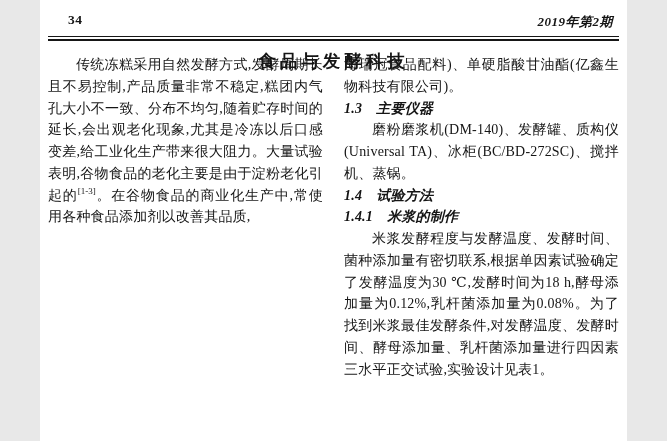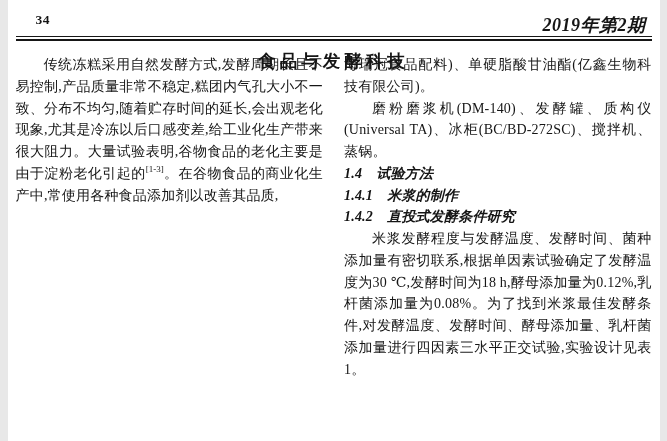--- a/index.html
+++ b/index.html
@@ -1,18 +1,18 @@
 <!DOCTYPE html>
 <html lang="zh"><head>
 <meta charset="utf-8">
 <style>
   html, body { margin: 0; padding: 0; background: #e8e8e8; }
   .page {
     position: relative;
-    width: 652px;
+    width: 587px;
     height: 441px;
     margin: 0 auto;
     background: #ffffff;
     color: #151515;
     font-family: "Liberation Serif", "DejaVu Serif", serif;
     box-sizing: border-box;
     padding: 8px 8px 0 8px;
     overflow: hidden;
   }
   
@@ -36,21 +36,21 @@
     font-family: "Liberation Sans", "DejaVu Sans", sans-serif;
     font-weight: 900;
     font-size: 17.5px;
     letter-spacing: 4px;
     margin-top: 41px;
   }
   .issue-label {
     position: absolute;
     right: 6px;
     top: 5px;
-    font-size: 18px;
+    font-size: 13px;
     font-weight: 800;
     font-style: italic;
     letter-spacing: 0.5px;
   }
   
   .head-rule {
     height: 2px;
     border-top: 1.6px solid #161616;
     border-bottom: 2.6px solid #161616;
     margin-top: 4px;
@@ -100,21 +100,21 @@
   <div class="head-rule"></div>
 
   <div class="columns">
 
     <section class="col">
       <p class="para-indent"><span>传统冻糕采用自然发酵方式,发酵周期长且不易控制,产品质量非常不稳定,糕团内气孔大小不一致、分布不均匀,随着贮存时间的延长,会出观老化现象,尤其是冷冻以后口感变差,给工业化生产带来很大阻力。大量试验表明,谷物食品的老化主要是由于淀粉老化引起的</span><sup class="cite">[1-3]</sup><span>。在谷物食品的商业化生产中,常使用各种食品添加剂以改善其品质,</span></p>
     </section>
 
     <section class="col">
       <p>海瑞冠食品配料)、单硬脂酸甘油酯(亿鑫生物科技有限公司)。</p>
+      <h3 class="sec-heading">1.3　主要仪器</h3>
       <p class="para-indent">磨粉磨浆机(DM-140)、发酵罐、质构仪(Universal TA)、冰柜(BC/BD-272SC)、搅拌机、蒸锅。</p>
       <h3 class="sec-heading">1.4　试验方法</h3>
       <h3 class="sec-heading">1.4.1　米浆的制作</h3>
-      <h3 class="sec-heading">1.4.2　直投式发酵条件研究</h3>
       <p class="para-indent">米浆发酵程度与发酵温度、发酵时间、菌种添加量有密切联系,根据单因素试验确定了发酵温度为30 ℃,发酵时间为18 h,酵母添加量为0.12%,乳杆菌添加量为0.08%。为了找到米浆最佳发酵条件,对发酵温度、发酵时间、酵母添加量、乳杆菌添加量进行四因素三水平正交试验,实验设计见表1。</p>
     </section>
 
   </div>
 </div>
 
 </body></html>

